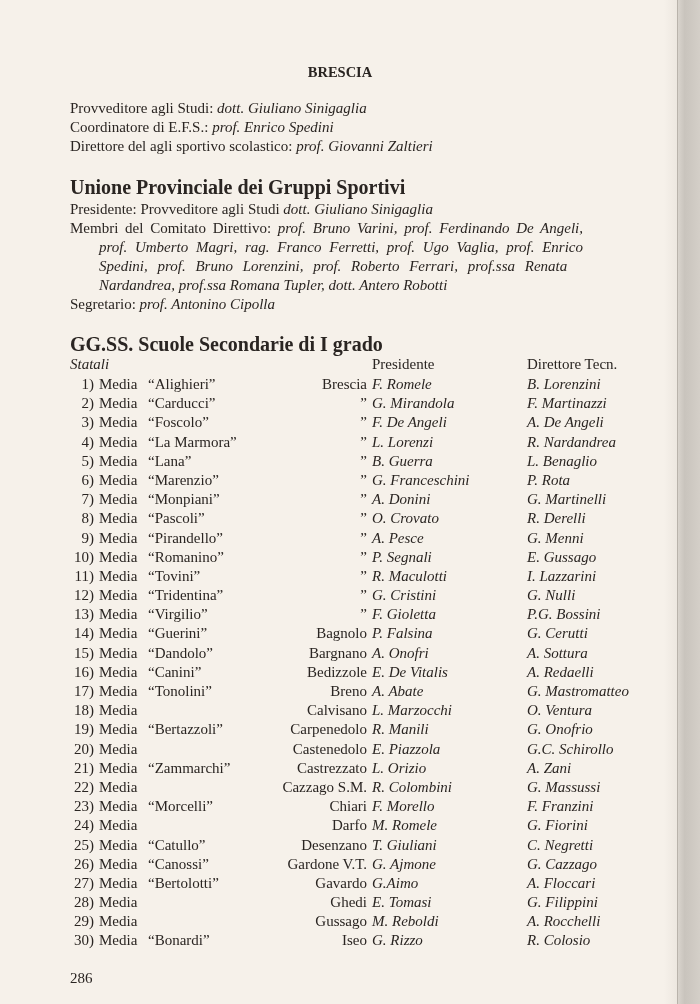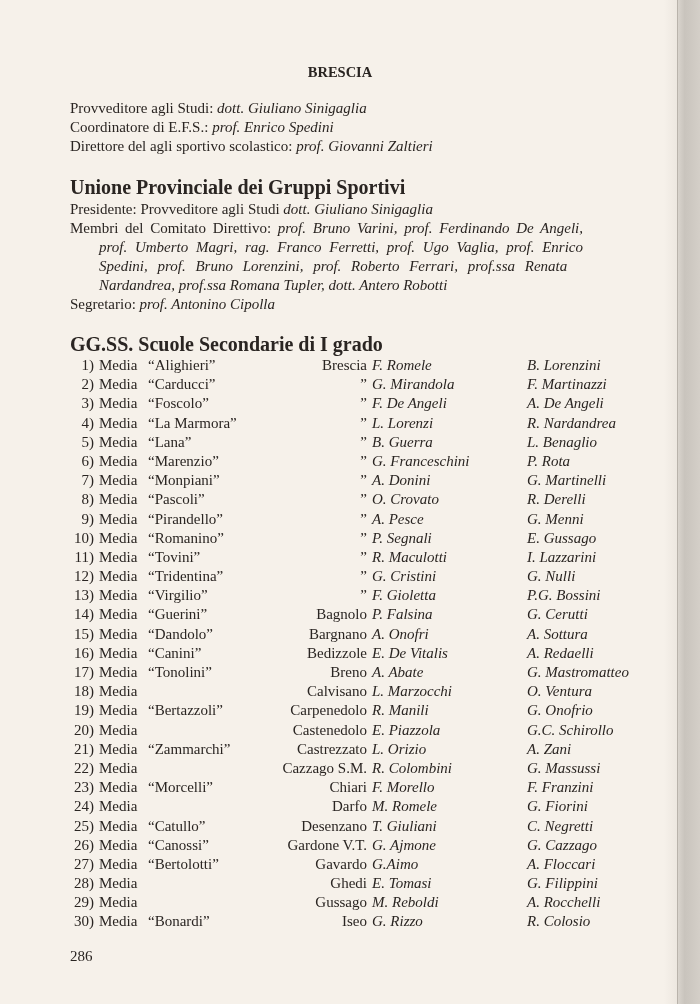--- a/index.html
+++ b/index.html
@@ -32,21 +32,21 @@
     .row { position: relative; height: 19.2px; line-height: 19px; white-space: nowrap; }
     .c-num { position: absolute; left: 0; width: 24px; text-align: right; }
     .c-type { position: absolute; left: 29px; }
     .c-name { position: absolute; left: 78px; }
     .c-city { position: absolute; right: 313px; text-align: right; }
     .c-pres { position: absolute; left: 302px; font-style: italic; }
     .c-dir { position: absolute; left: 457px; font-style: italic; text-align: center; }
     .h-statali { position: absolute; left: 0; font-style: italic; }
     .h-pres { position: absolute; left: 302px; }
     .h-dir { position: absolute; left: 457px; }
-    .pagenum { position: absolute; left: 70px; top: 948px; font-size: 15px; }
+    .pagenum { position: absolute; left: 70px; top: 970px; font-size: 15px; }
   </style>
 </head>
 <body>
 
 <div class="page-edge-shadow"></div>
 <div class="page-edge"></div>
 
 <div class="content">
   <div class="title">BRESCIA</div>
 
@@ -71,20 +71,25 @@
   <div class="line it indent" style="top:238px; word-spacing:4px">prof. Umberto Magri, rag. Franco Ferretti, prof. Ugo Vaglia, prof. Enrico</div>
   <div class="line it indent" style="top:257px; word-spacing:6px">Spedini, prof. Bruno Lorenzini, prof. Roberto Ferrari, prof.ssa Renata</div>
   <div class="line it indent" style="top:276px">Nardandrea, prof.ssa Romana Tupler, dott. Antero Robotti</div>
   <div class="line" style="top:295px">
     <span>Segretario: </span><span class="it">prof. Antonino Cipolla</span>
   </div>
 
   <div class="section-head" style="top:333px">GG.SS. Scuole Secondarie di I grado</div>
 
   <div class="table">
+    <div class="thead">
+      <span class="h-statali">Statali</span>
+      <span class="h-pres">Presidente</span>
+      <span class="h-dir">Direttore Tecn.</span>
+    </div>
     <div id="rows">
         <div class="row">
     <span class="c-num">1)</span>
     <span class="c-type">Media</span>
     <span class="c-name">“Alighieri”</span>
     <span class="c-city">Brescia</span>
     <span class="c-pres">F. Romele</span>
     <span class="c-dir">B. Lorenzini</span>
   </div>
         <div class="row">

